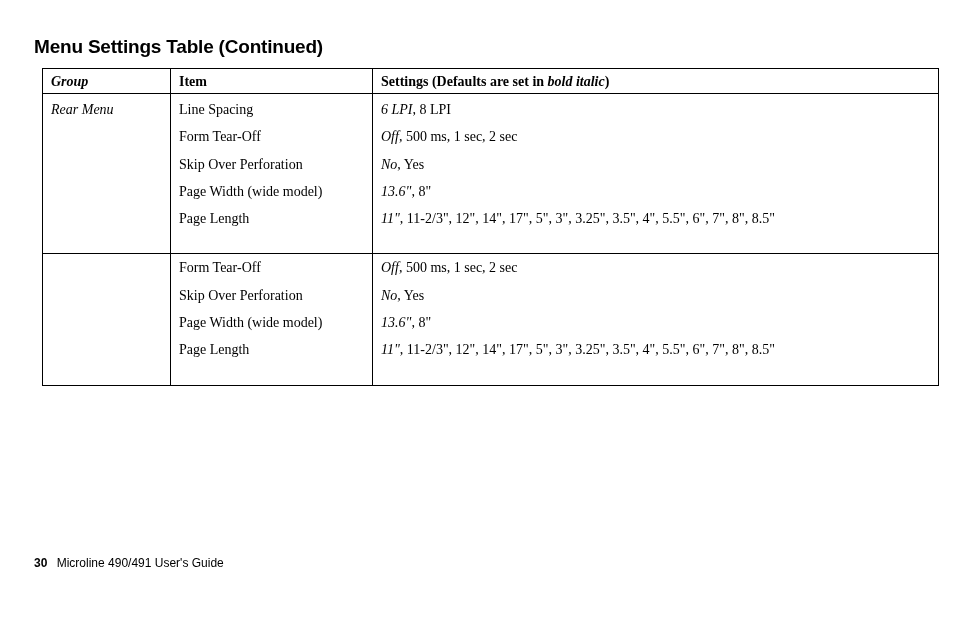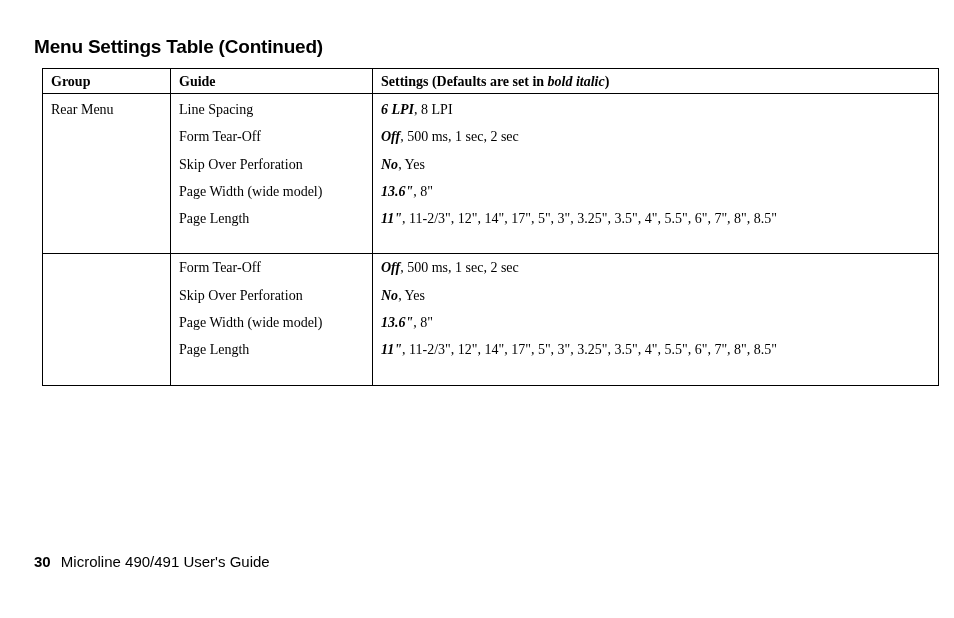--- a/index.html
+++ b/index.html
@@ -41,66 +41,67 @@
     font-weight: bold;
     border-top: 1.5px solid #000;
     border-bottom: 1px solid #000;
     padding: 5px 8px 3px 8px;
     vertical-align: top;
   }
   table.settings th.col-group,
   table.settings td.col-group {
     border-left: 1.5px solid #000;
     border-right: 1px solid #000;
+    font-style: italic;
   }
   table.settings th.col-item,
   table.settings td.col-item {
     border-right: 1px solid #000;
   }
   table.settings th.col-set,
   table.settings td.col-set {
     border-right: 1.5px solid #000;
     margin-left: 40px;
   }
   table.settings td {
     padding: 4px 8px 3px 8px;
     vertical-align: top;
     line-height: 1.45;
   }
   tr.group-first td { padding-top: 6px; }
   tr.group-last td  { border-bottom: 1px solid #000; padding-bottom: 24px; }
   tr.table-last td  { border-bottom: 1.5px solid #000; }
-  .default { font-weight: bold; font-style: italic; text-align: center; }
+  .default { font-weight: normal; font-style: italic; text-align: center; }
   .hdr-note { font-style: italic; font-weight: bold; }
   .footer {
     position: absolute;
     left: 34px;
     bottom: 48px;
     font-family: Arial, "Helvetica Neue", Helvetica, sans-serif;
-    font-size: 15px;
+    font-size: 12px;
   }
   .footer .pagenum { font-weight: 800; margin-right: 6px; }
 </style>
 </head>
 <body>
 
 <div class="page">
 
   <h1 class="page-title">Menu Settings Table (Continued)</h1>
 
   <table class="settings">
     <colgroup>
       <col class="col-group">
         <col class="col-item">
         <col class="col-set">
     </colgroup>
     <thead>
       <tr>
         <th class="col-group">Group</th>
-        <th class="col-item">Guide</th>
+        <th class="col-item">Item</th>
         <th class="col-set">
           <span>Settings (Defaults are set in </span><span class="hdr-note">bold italic</span><span>)</span>
         </th>
       </tr>
     </thead>
     <tbody>
 
       <tr class="group-first">
         <td class="col-group">Rear Menu</td>
         <td class="col-item">Line Spacing</td>

